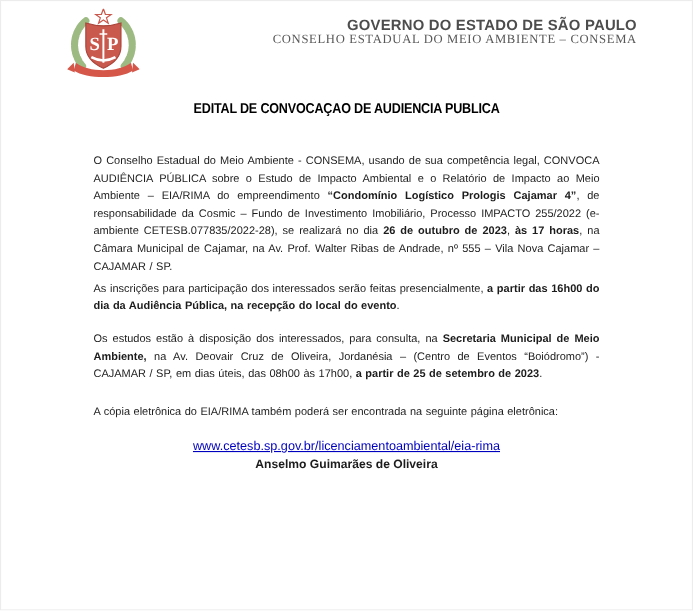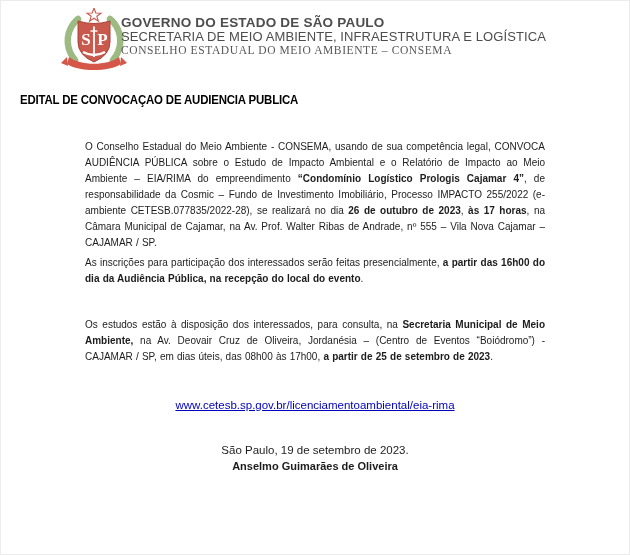--- a/index.html
+++ b/index.html
@@ -17,47 +17,47 @@
     position:relative;
     width:630px;height:555px;
     background:#fff;
     border:1px solid #ececec;
     overflow:hidden;
   }
   
   .hdr{position:relative;height:72px;}
   .hdr-logo{position:absolute;left:60px;top:7px;width:66px;height:64px;}
   .hdr-text{
-    position:absolute;left:120px;right:64px;top:14px;
-    text-align:left;color:var(--header-text);
+    position:absolute;left:120px;right:50px;top:14px;
+    text-align:right;color:var(--header-text);
   }
   .hdr-l1{font-size:13.5px;font-weight:bold;letter-spacing:.2px;line-height:15px;}
   .hdr-l2{font-size:13px;line-height:14px;letter-spacing:.1px;}
   .hdr-l3{font-family:Liberation Serif, serif;font-size:11.5px;line-height:13px;letter-spacing:.6px;color:#575757;}
   
-  .title-row{text-align:left;margin-top:17px;}
+  .title-row{text-align:center;margin-top:17px;}
   .doc-title{
     display:inline-block;
     font-size:13px;font-weight:bold;color:#000;
     transform:scaleX(.88);transform-origin:center;
     letter-spacing:-.2px;white-space:nowrap;
   }
   
   .body-col{padding:0 84px;color:var(--body-text);}
   .para{
     font-size:10px;line-height:16px;
     text-align:justify;
     word-spacing:.4px;
   }
   .p1{margin-top:31px;}
   .p2{margin-top:4px;}
-  .p3{margin-top:30px;}
+  .p3{margin-top:14px;}
   .p4{margin-top:18px;text-align:left;}
   .para b{font-weight:bold;}
-  .link-row{text-align:center;margin-top:30px;}
+  .link-row{text-align:center;margin-top:13px;}
   .eia-link{
     font-size:11.5px;color:var(--link);
     text-decoration:underline;
   }
   .date-row{text-align:center;margin-top:29px;font-size:11.5px;line-height:16px;color:var(--body-text);}
   .sig-block{text-align:center;font-size:11px;line-height:16px;font-weight:bold;color:var(--body-text);}
 </style>
 </head>
 <body>
 
@@ -80,39 +80,38 @@
       <text x="41.5" y="37" font-family="Liberation Serif, DejaVu Serif, serif" font-size="17" font-weight="bold" fill="#ffffff" text-anchor="middle">P</text>
 
       <path d="M22 44 Q33 50 44 44" fill="none" stroke="#ffffff" stroke-width="2.4"></path>
 
       <path d="M8 49 C19 58 47 58 58 49 L60 56 C48 64 18 64 6 56 Z" fill="var(--ribbon-red)"></path>
       <path d="M6 49 L0 55 L7 58 Z" fill="var(--ribbon-red)"></path>
       <path d="M60 49 L66 55 L59 58 Z" fill="var(--ribbon-red)"></path>
     </svg>
     <div class="hdr-text">
       <div class="hdr-l1">GOVERNO DO ESTADO DE SÃO PAULO</div>
-      <div class="hdr-l2">SECRETARIA DE MEIO AMBIENTE, INFRAESTRUTURA E LOGÍSTICA</div>
       <div class="hdr-l3">CONSELHO ESTADUAL DO MEIO AMBIENTE – CONSEMA</div>
     </div>
   </div>
 
   <div class="title-row">
     <span class="doc-title">EDITAL DE CONVOCAÇAO DE AUDIENCIA PUBLICA</span>
   </div>
 
   <div class="body-col">
     <p class="para p1"><span>O Conselho Estadual do Meio Ambiente - CONSEMA, usando de sua competência legal, CONVOCA AUDIÊNCIA PÚBLICA sobre o Estudo de Impacto Ambiental e o Relatório de Impacto ao Meio Ambiente – EIA/RIMA do empreendimento </span><b>“Condomínio Logístico Prologis Cajamar 4”</b><span>, de responsabilidade da Cosmic – Fundo de Investimento Imobiliário, Processo IMPACTO 255/2022 (e-ambiente CETESB.077835/2022-28), se realizará no dia </span><b>26 de outubro de 2023</b><span>, </span><b>às 17 horas</b><span>, na Câmara Municipal de Cajamar, na Av. Prof. Walter Ribas de Andrade, nº 555 – Vila Nova Cajamar – CAJAMAR / SP.</span></p>
     <p class="para p2"><span>As inscrições para participação dos interessados serão feitas presencialmente, </span><b>a partir das 16h00 do dia da Audiência Pública, na recepção do local do evento</b><span>.</span></p>
     <p class="para p3"><span>Os estudos estão à disposição dos interessados, para consulta, na </span><b>Secretaria Municipal de Meio Ambiente,</b><span> na Av. Deovair Cruz de Oliveira, Jordanésia – (Centro de Eventos “Boiódromo”) - CAJAMAR / SP, em dias úteis, das 08h00 às 17h00, </span><b>a partir de 25 de setembro de 2023</b><span>.</span></p>
+    <p class="para p4">A cópia eletrônica do EIA/RIMA também poderá ser encontrada na seguinte página eletrônica:</p>
 
     <div class="link-row">
       <a class="eia-link" href="#">www.cetesb.sp.gov.br/licenciamentoambiental/eia-rima</a>
     </div>
 
-    <div class="date-row">São Paulo, 19 de setembro de 2023.</div>
 
     <div class="sig-block">
       <div>Anselmo Guimarães de Oliveira</div>
 
     </div>
   </div>
 
 </div>
 
 </body></html>

